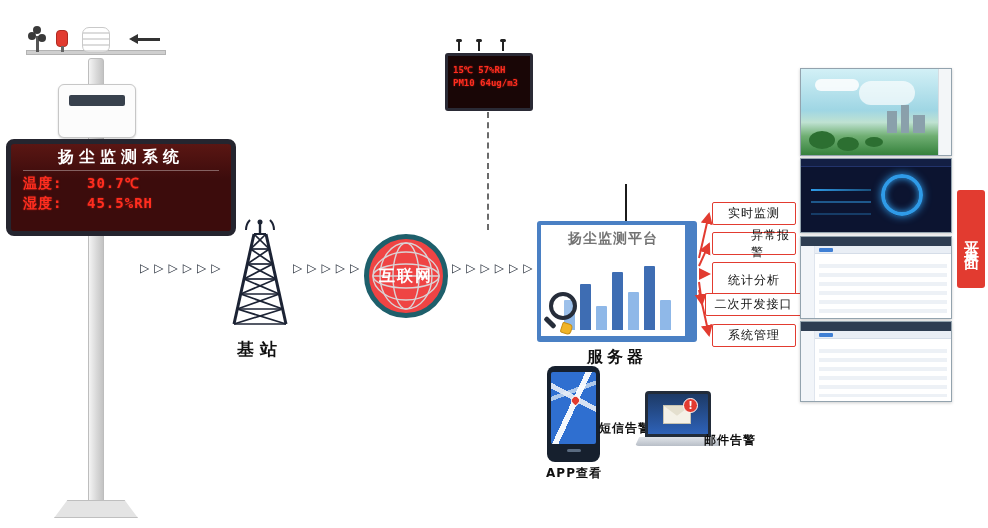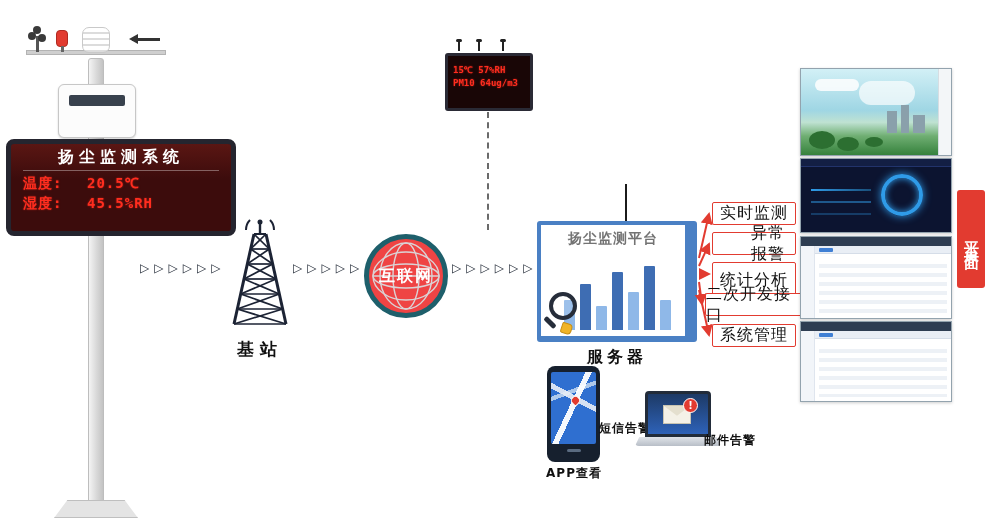--- a/index.html
+++ b/index.html
@@ -58,21 +58,21 @@
   .mini .r { color:#ff2d1f; font-size:9px; font-weight:bold; font-family:"DejaVu Sans Mono","Liberation Mono",monospace; line-height:13px; white-space:nowrap; overflow:hidden; text-shadow:0 0 2px rgba(255,45,31,.6); }
   .mini-sensor { position:absolute; width:2px; height:9px; background:#222; top:42px; }
   .mini-sensor::before { content:""; position:absolute; left:-2px; top:-3px; width:6px; height:3px; background:#222; border-radius:2px; }
   .dash-line { left:487px; top:112px; height:118px; border-left:2px dashed #6a6a6a; }
 
   
   .api-box { left:545px; top:150px; width:162px; height:34px; background:#fff; border:2px solid #1b1b1b; display:flex; align-items:center; justify-content:center; font-size:16px; letter-spacing:3px; color:#111; }
   .api-connector { left:625px; top:184px; height:37px; border-left:2px solid #1b1b1b; }
 
   
-  .fbox { position:absolute; background:#fff; border:1.5px solid #e23b30; border-radius:2px; display:flex; align-items:center; justify-content:center; font-size:16px; color:#111; letter-spacing:1px; }
+  .fbox { position:absolute; background:#fff; border:1.5px solid #e23b30; border-radius:2px; display:flex; align-items:center; justify-content:center; font-size:12px; color:#111; letter-spacing:1px; }
   .f1 { left:712px; top:202px; width:84px; height:23px; }
   .f2 { left:712px; top:232px; width:84px; height:23px;padding-left:38px; }
   .f3 { left:712px; top:262px; width:84px; height:37px; }
   .f4 { left:705px; top:293px; width:97px; height:23px; }
   .f5 { left:712px; top:324px; width:84px; height:23px; }
   .connectors { left:0; top:0; pointer-events:none; }
 
   
   .shot { border:1px solid #93a3ae; box-shadow:0 1px 3px rgba(0,0,0,.2); overflow:hidden; }
   .shot1 { left:800px; top:68px; width:152px; height:88px; background:linear-gradient(180deg,#d2f0f6 0%,#9fd6e4 48%,#bfe2d2 62%,#6fae72 78%,#35813c 100%); }
@@ -133,21 +133,21 @@
   <div class="abs vane"></div>
   <div class="abs cabinet">
     <div class="cabinet-strip"></div>
   </div>
 
   <div class="abs board">
     <div class="board-title">扬尘监测系统</div>
     <div class="board-rows">
       <div class="board-row">
         <span class="lab">温度:</span>
-        <span>20.5℃</span>
+        <span>30.7℃</span>
       </div>
       <div class="board-row">
         <span class="lab">湿度:</span>
         <span>45.5%RH</span>
       </div>
     </div>
   </div>
 
   <div class="abs arrows a1">▷▷▷▷▷▷</div>
   <div class="abs arrows a2">▷▷▷▷▷</div>

